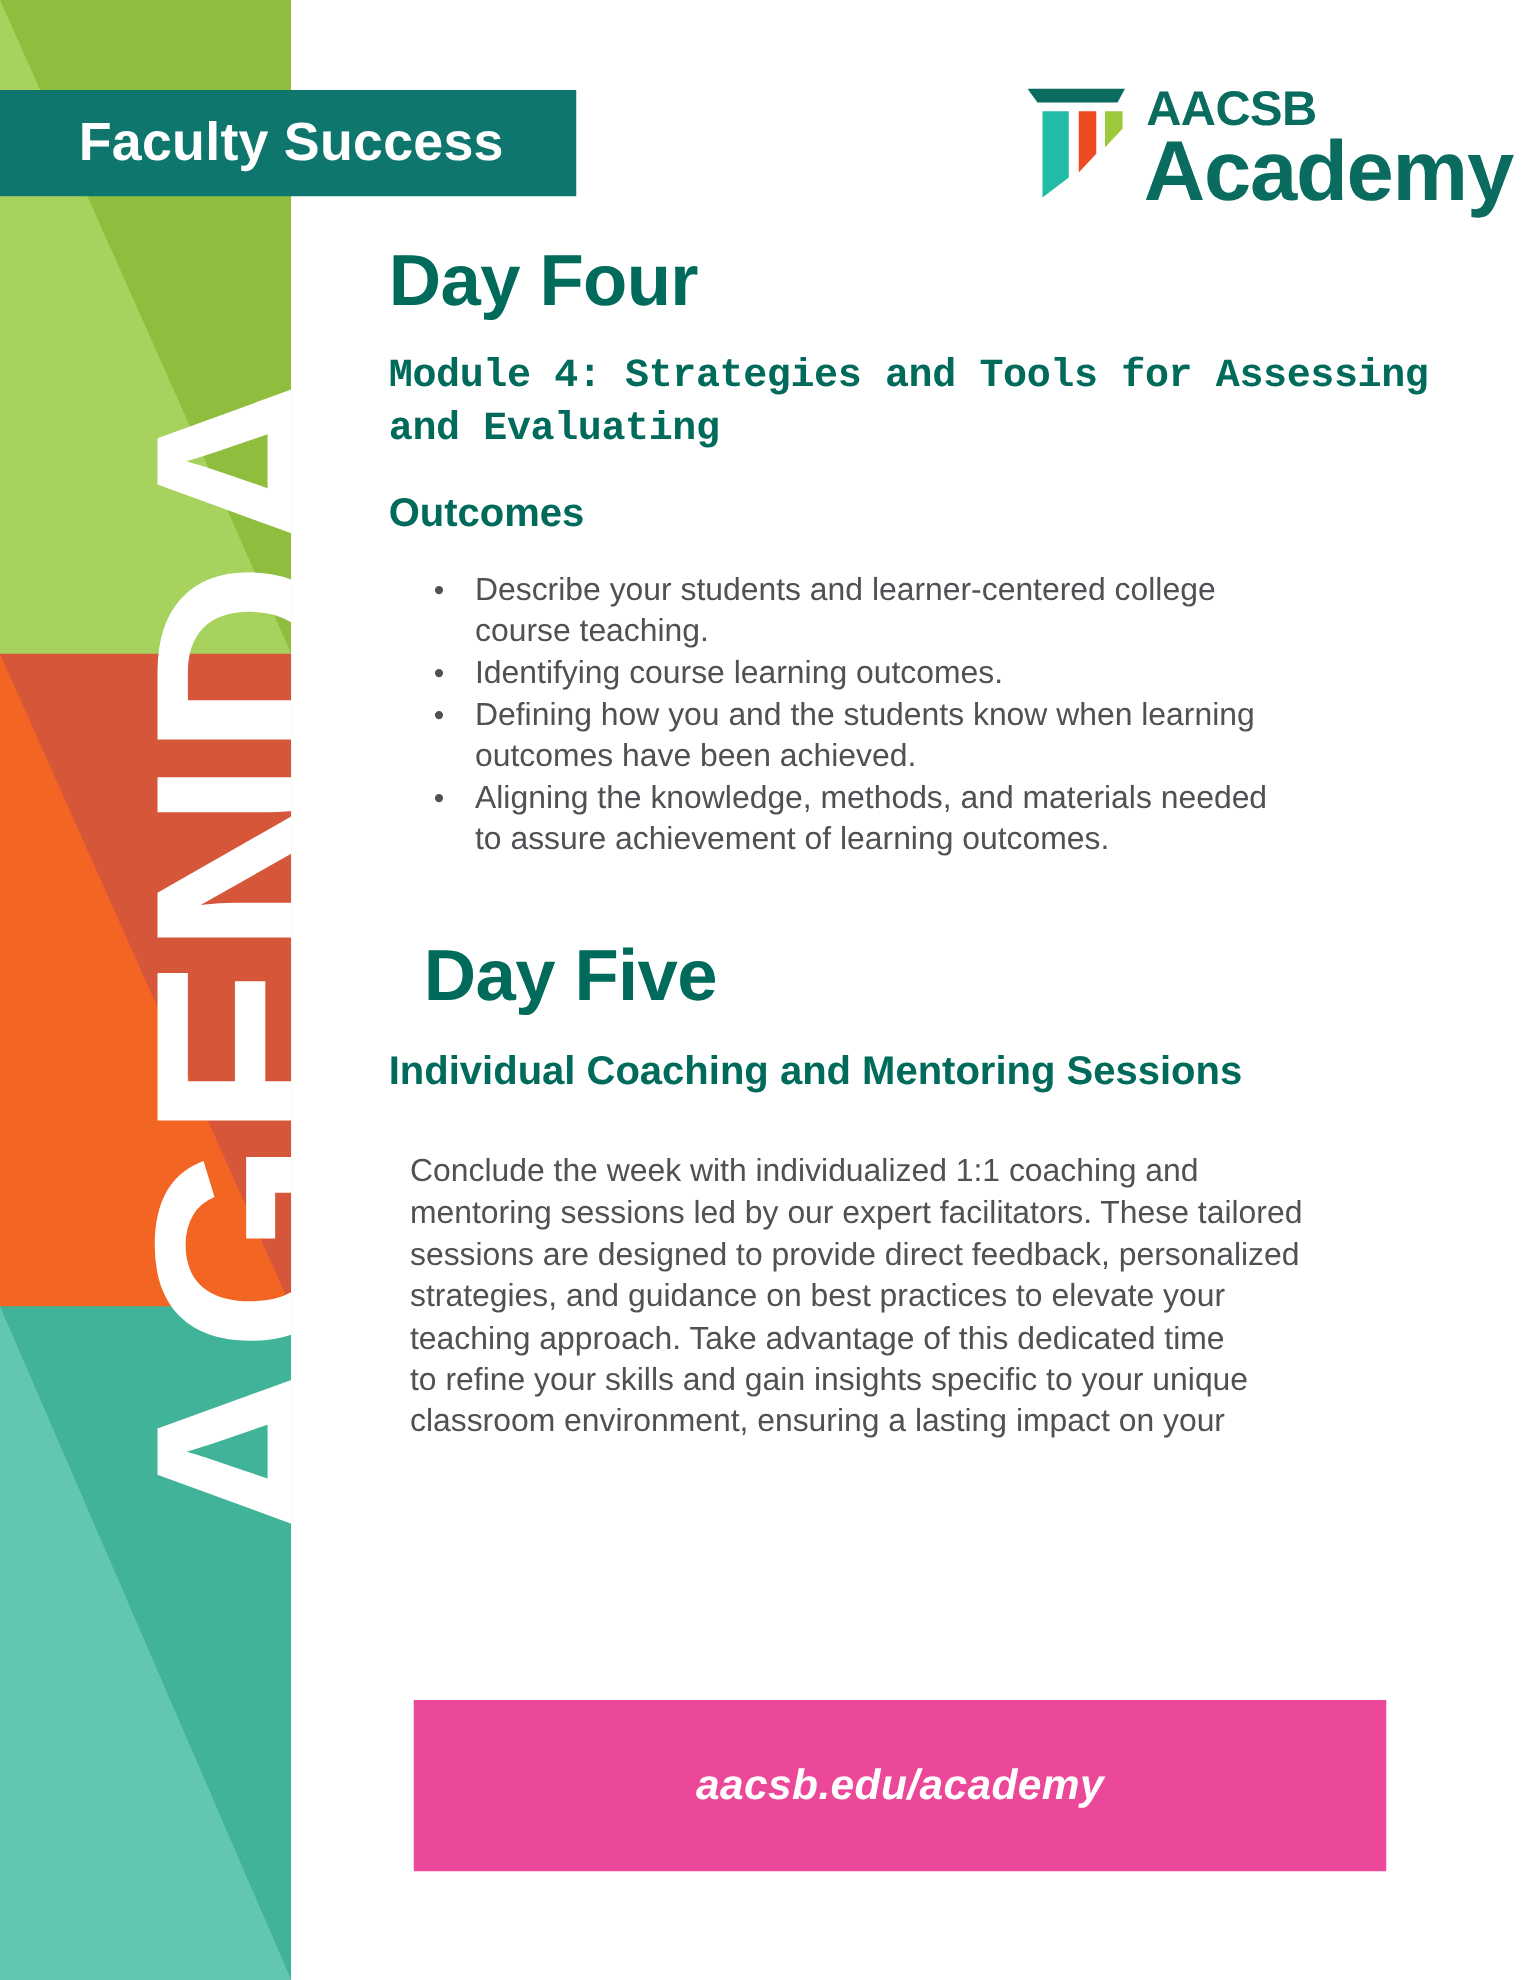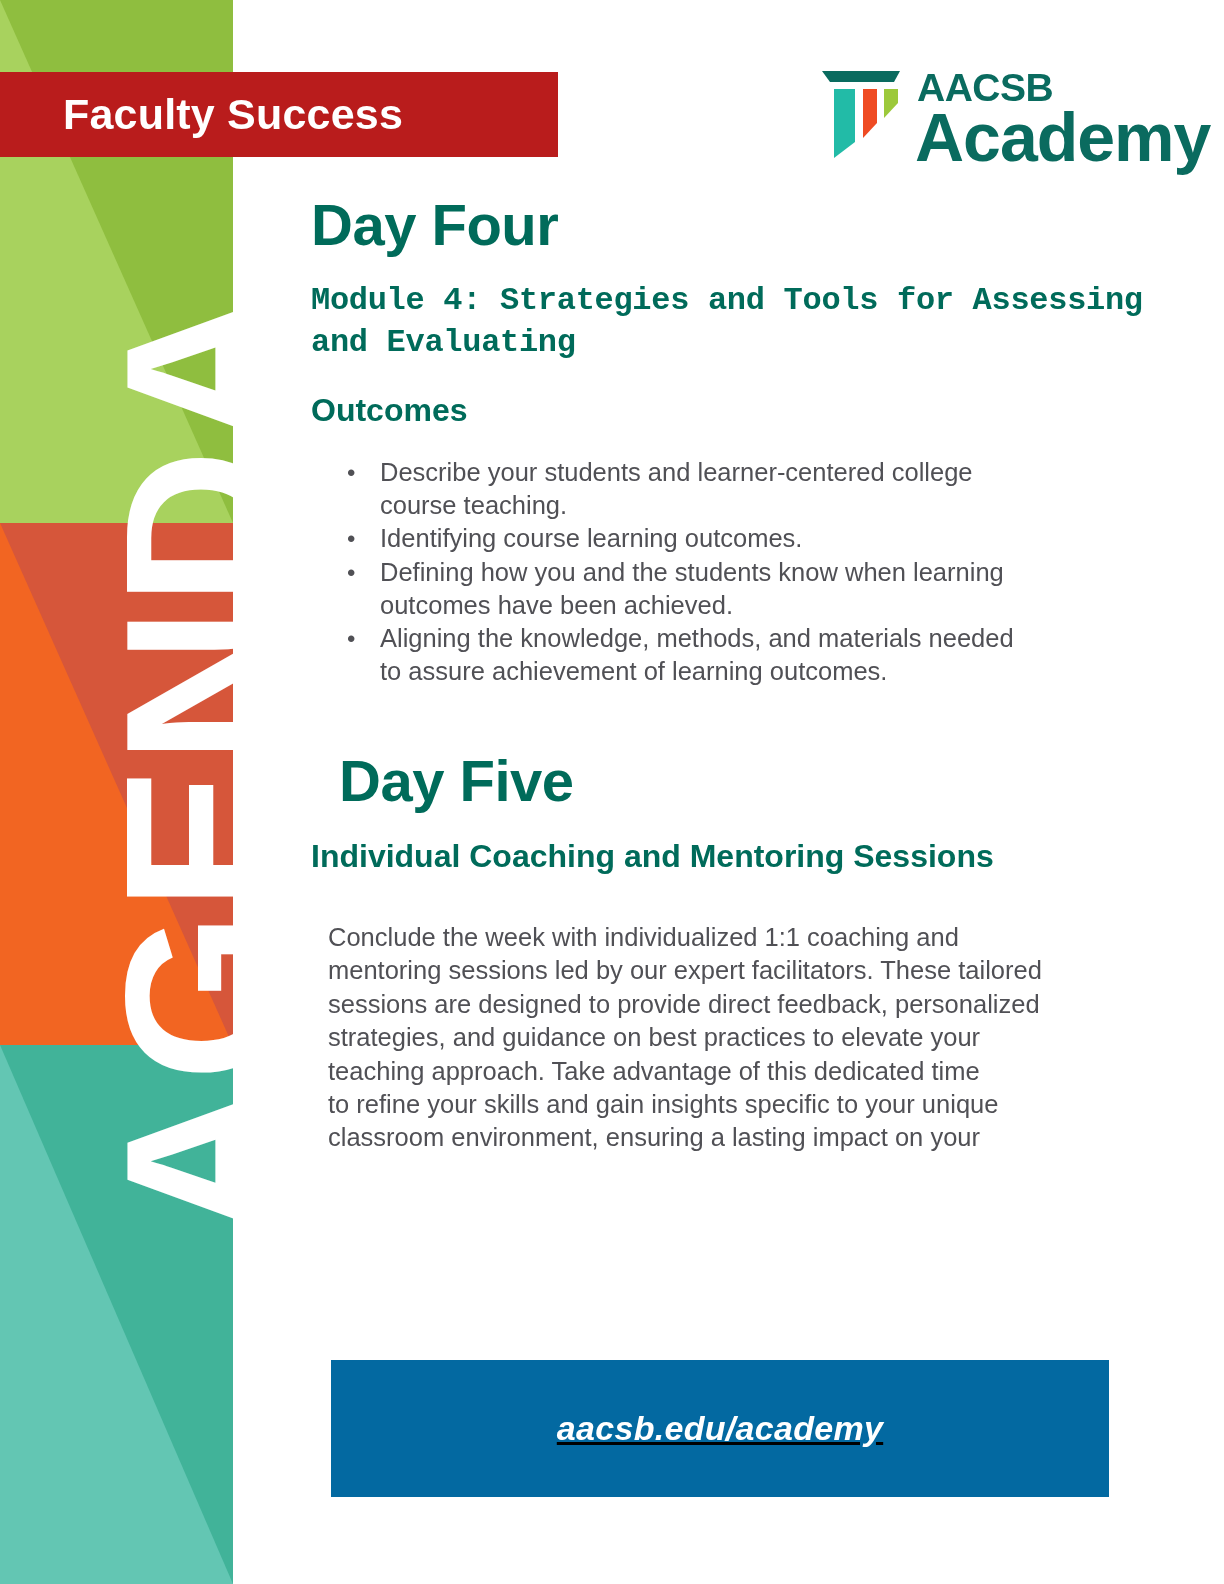--- a/index.html
+++ b/index.html
@@ -49,23 +49,23 @@
     letter-spacing: 1px;
     white-space: nowrap;
     display: block;
     width: 920px;
     height: 220px;
   }
   .banner {
     position: absolute;
     left: 0;
     top: 72px;
-    width: 558px;
+    width: 461px;
     height: 85px;
-    background: #b91c1c;
+    background: #0f766e;
     display: flex;
     align-items: center;
   }
   .banner-label {
     margin-left: 63px;
     color: #ffffff;
     font-family: "Liberation Sans", sans-serif;
     font-weight: 700;
     font-size: 43px;
     letter-spacing: 0.2px;
@@ -177,25 +177,24 @@
     color: #505055;
     line-height: 33.4px;
     margin: 17px;
   }
   .footer-box {
     position: absolute;
     left: 331px;
     top: 1360px;
     width: 778px;
     height: 137px;
-    background: #0369a1;
+    background: #ec4899;
     display: flex;
     align-items: center;
     justify-content: center;
-    text-decoration: underline;
   }
   .footer-link {
     font-family: "Liberation Sans", sans-serif;
     font-weight: 700;
     font-style: italic;
     font-size: 34px;
     color: #ffffff;
     text-decoration: none;
     letter-spacing: 0.3px;
   }

